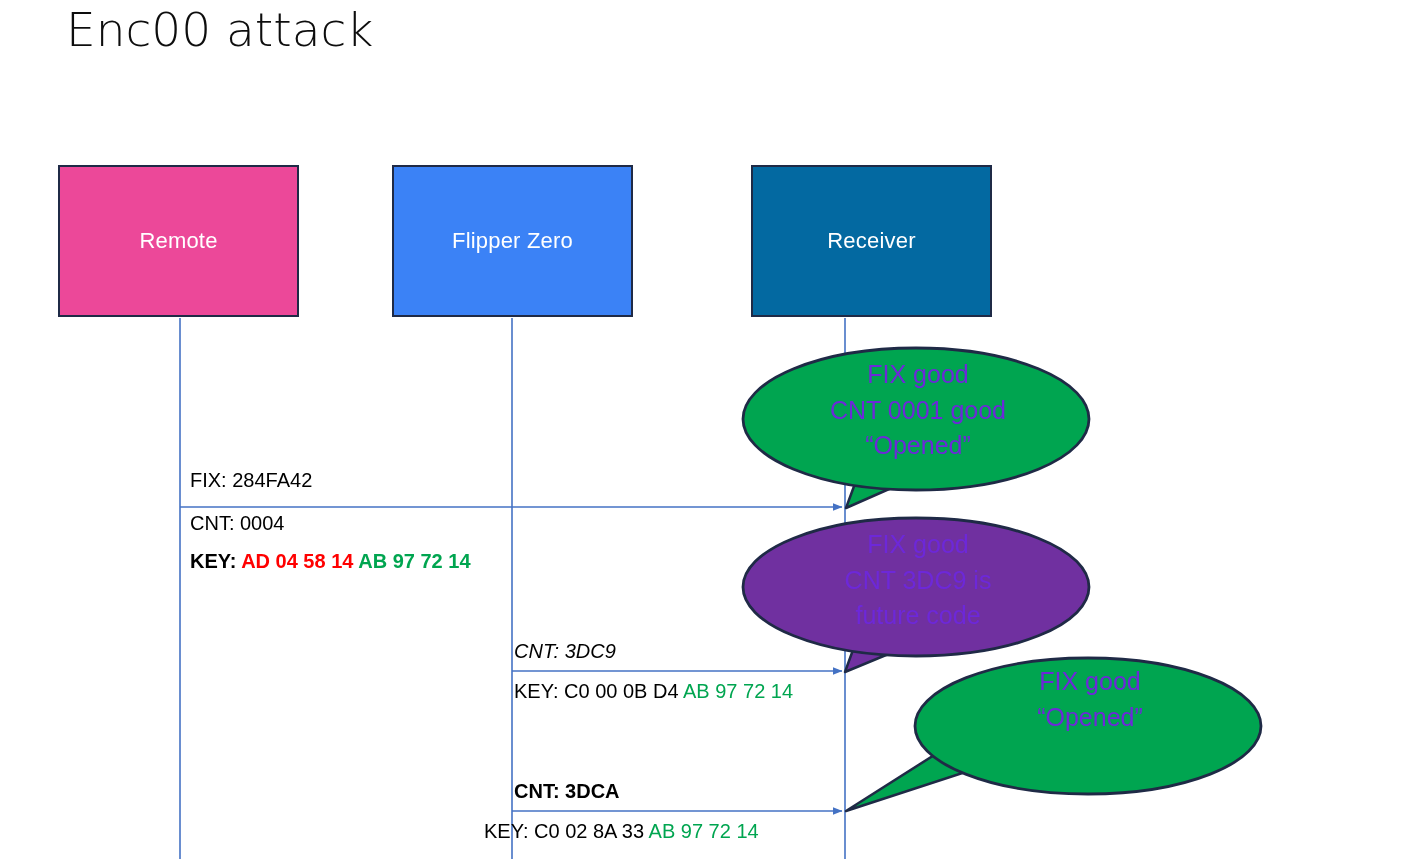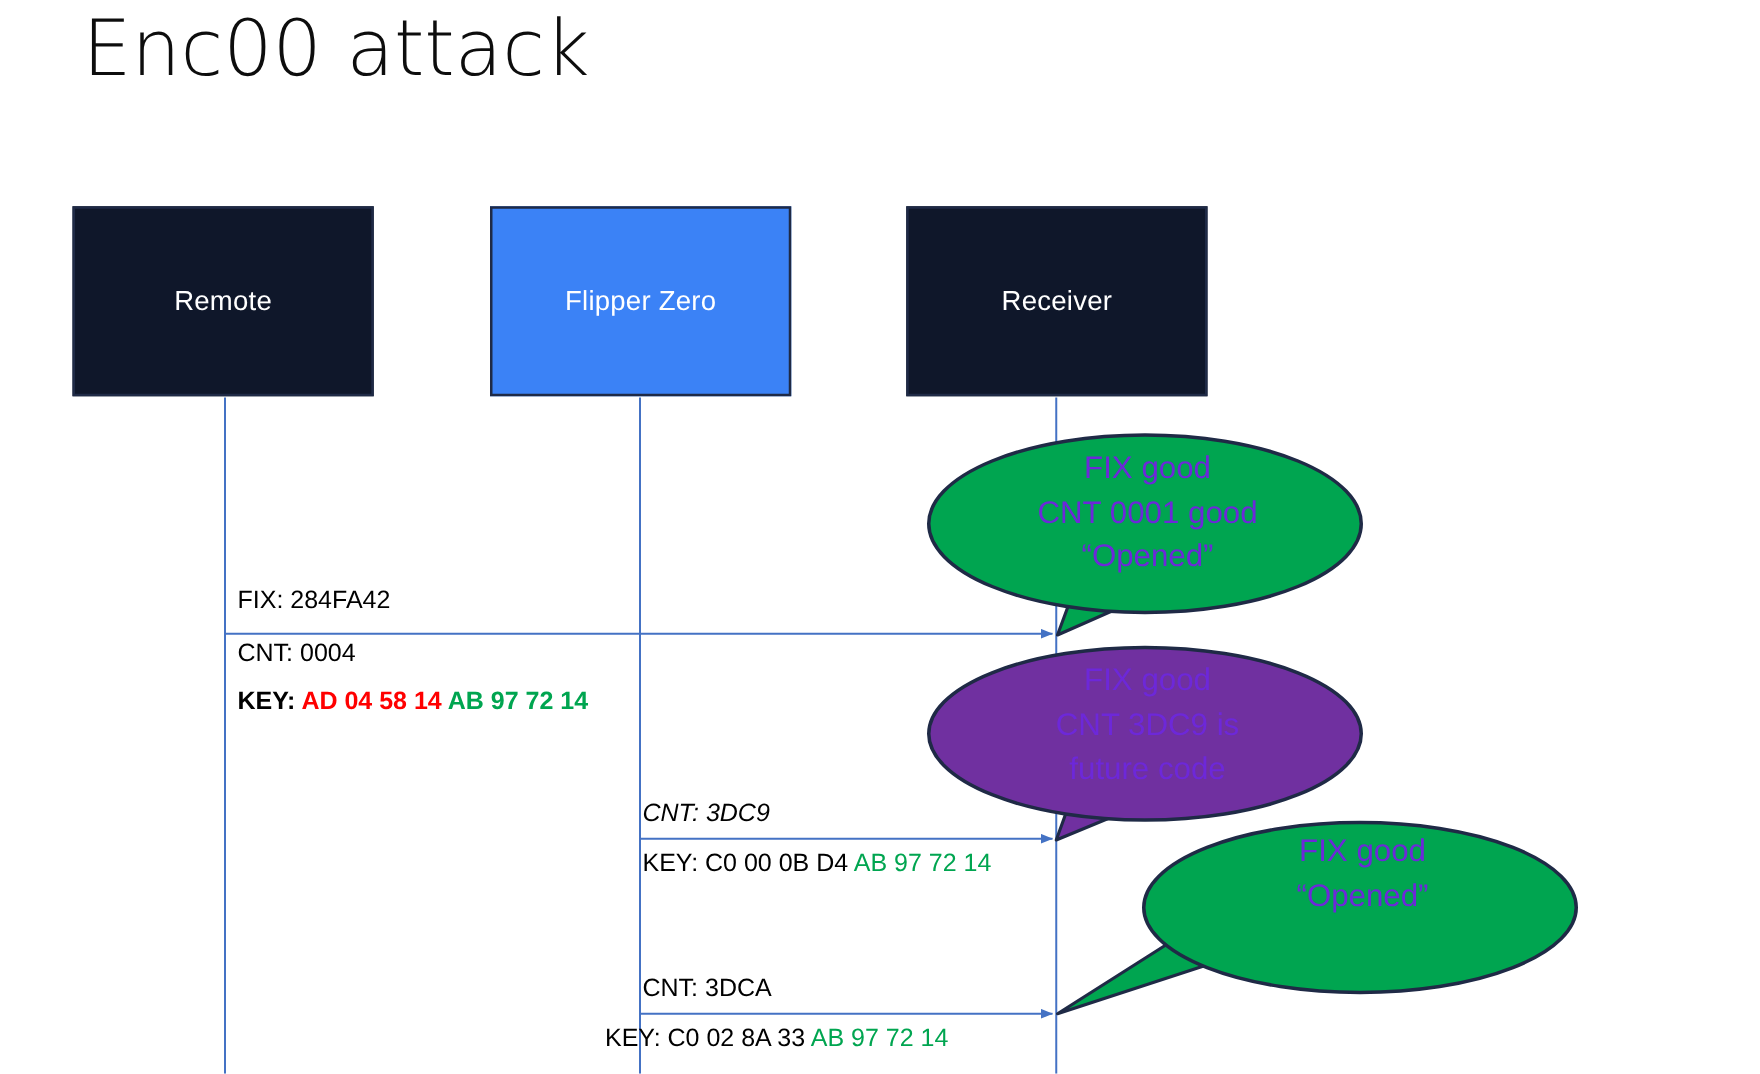--- a/index.html
+++ b/index.html
@@ -9,21 +9,21 @@
     font-family:"Liberation Sans", sans-serif;
     overflow:hidden;
     position:relative;
   }
   #stage{position:absolute;left:0;top:0;width:1408px;height:859px;}
 
   
   .title{
     position:absolute;
     left:66px; top:2px;
-    font-size:62px;
+    font-size:47px;
     font-weight:300;
     letter-spacing:0px;
     color:#0d0d0d;
     font-family:"DejaVu Sans", sans-serif;
     white-space:nowrap;
   }
 
   
   .actor{
     position:absolute;
@@ -53,21 +53,21 @@
     line-height:1.02;
   }
   .seg-red{color:#ff0000;}
   .seg-green{color:#00a550;}
 
   .m-fix  {left:190px; top:470px;}
   .m-cnt1 {left:190px; top:513px;}
   .m-key1 {left:190px; top:551px; font-weight:bold;}
   .m-cnt2 {left:514px; top:641px;font-style:italic;}
   .m-key2 {left:514px; top:681px;}
-  .m-cnt3 {left:514px; top:781px;}
+  .m-cnt3 {left:514px; top:781px;font-weight:bold;}
   .m-key3 {left:484px; top:821px;}
 
   
   .bubble-text{
     position:absolute;
     color:#6d28d9;
     font-size:25px;
     text-align:center;
     line-height:1.42;
     white-space:nowrap;
@@ -77,27 +77,27 @@
   .bt2{left:773px; top:527px; width:290px;}
   .bt3{left:945px; top:664px; width:290px;}
 </style>
 </head>
 <body>
 
 <div id="stage">
 
   <div class="title">Enc00 attack</div>
 
-  <div class="actor actor-remote" style="background:#0f172a;">
+  <div class="actor actor-remote" style="background:#ec4899;">
     <span>Remote</span>
   </div>
   <div class="actor actor-flipper" style="background:#3b82f6;">
     <span>Flipper Zero</span>
   </div>
-  <div class="actor actor-receiver" style="background:#0f172a;">
+  <div class="actor actor-receiver" style="background:#0369a1;margin-left:26px;">
     <span>Receiver</span>
   </div>
 
   <svg id="diagram" viewBox="0 0 1408 859">
     <defs>
       <marker id="arrowblue" markerWidth="10" markerHeight="10" refX="9.5" refY="4" orient="auto" markerUnits="userSpaceOnUse">
         <path d="M0,0 L10,4 L0,8 Z" fill="#4472C4"></path>
       </marker>
     </defs>
 

